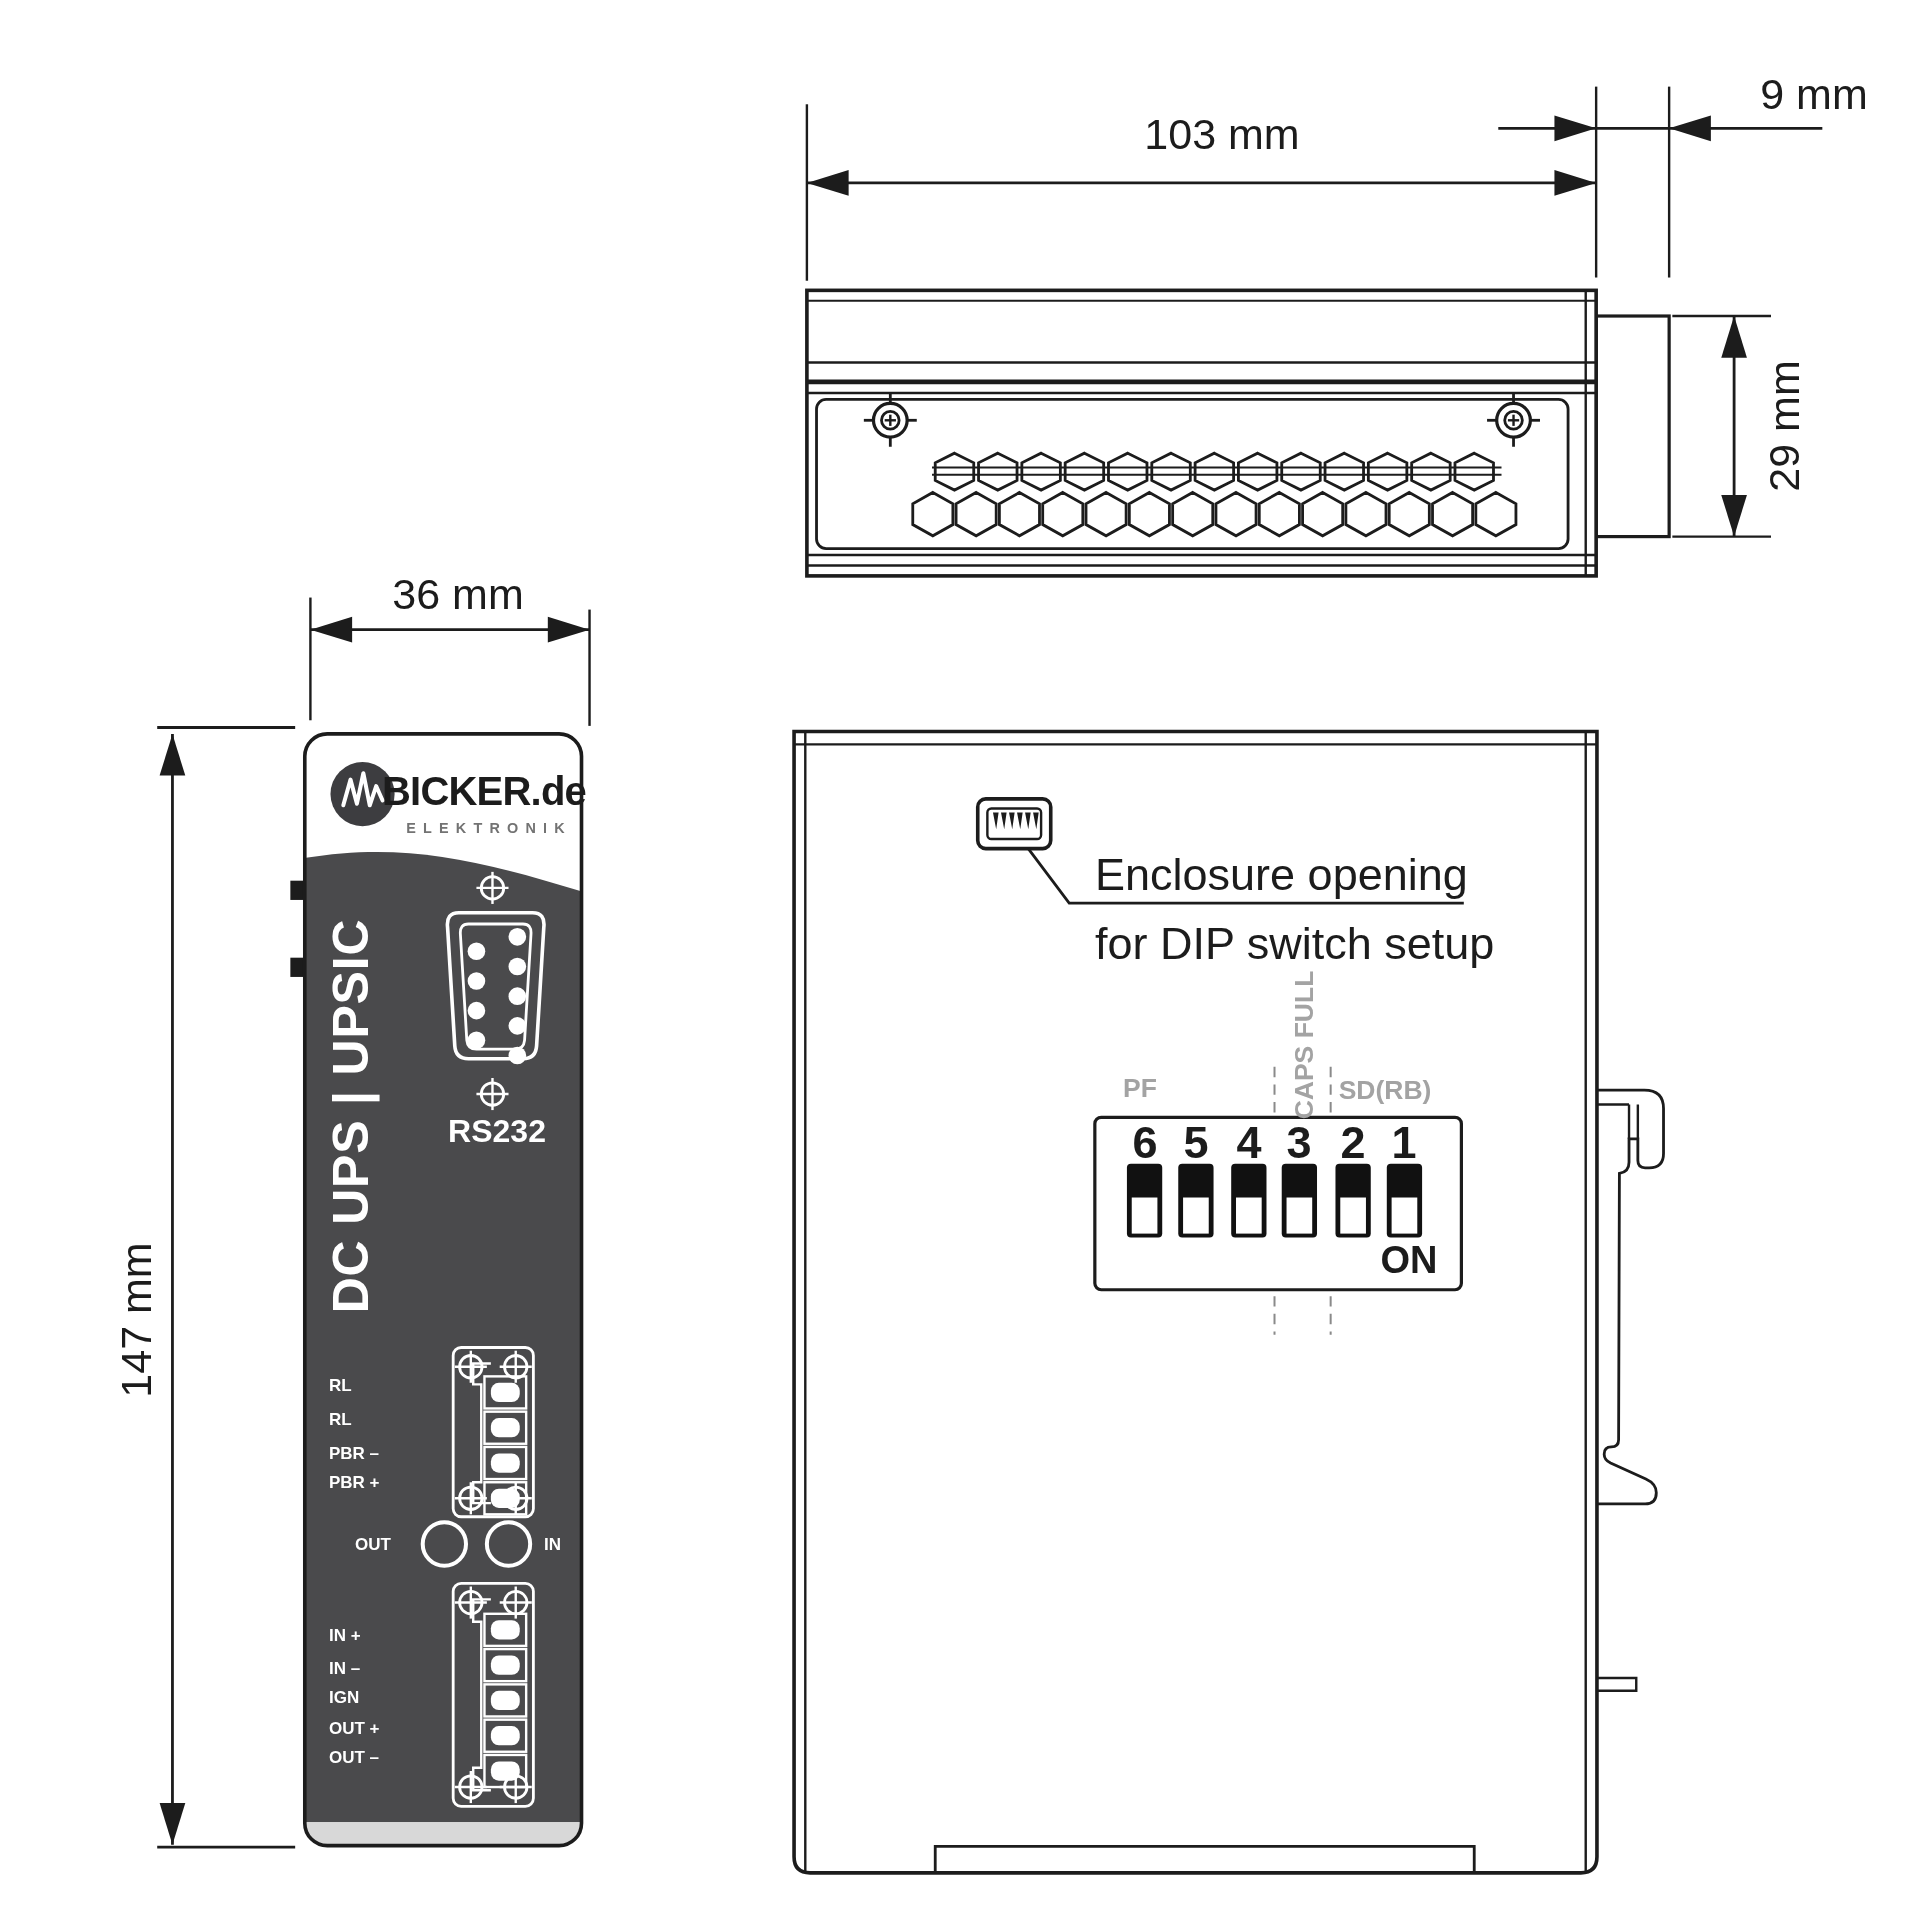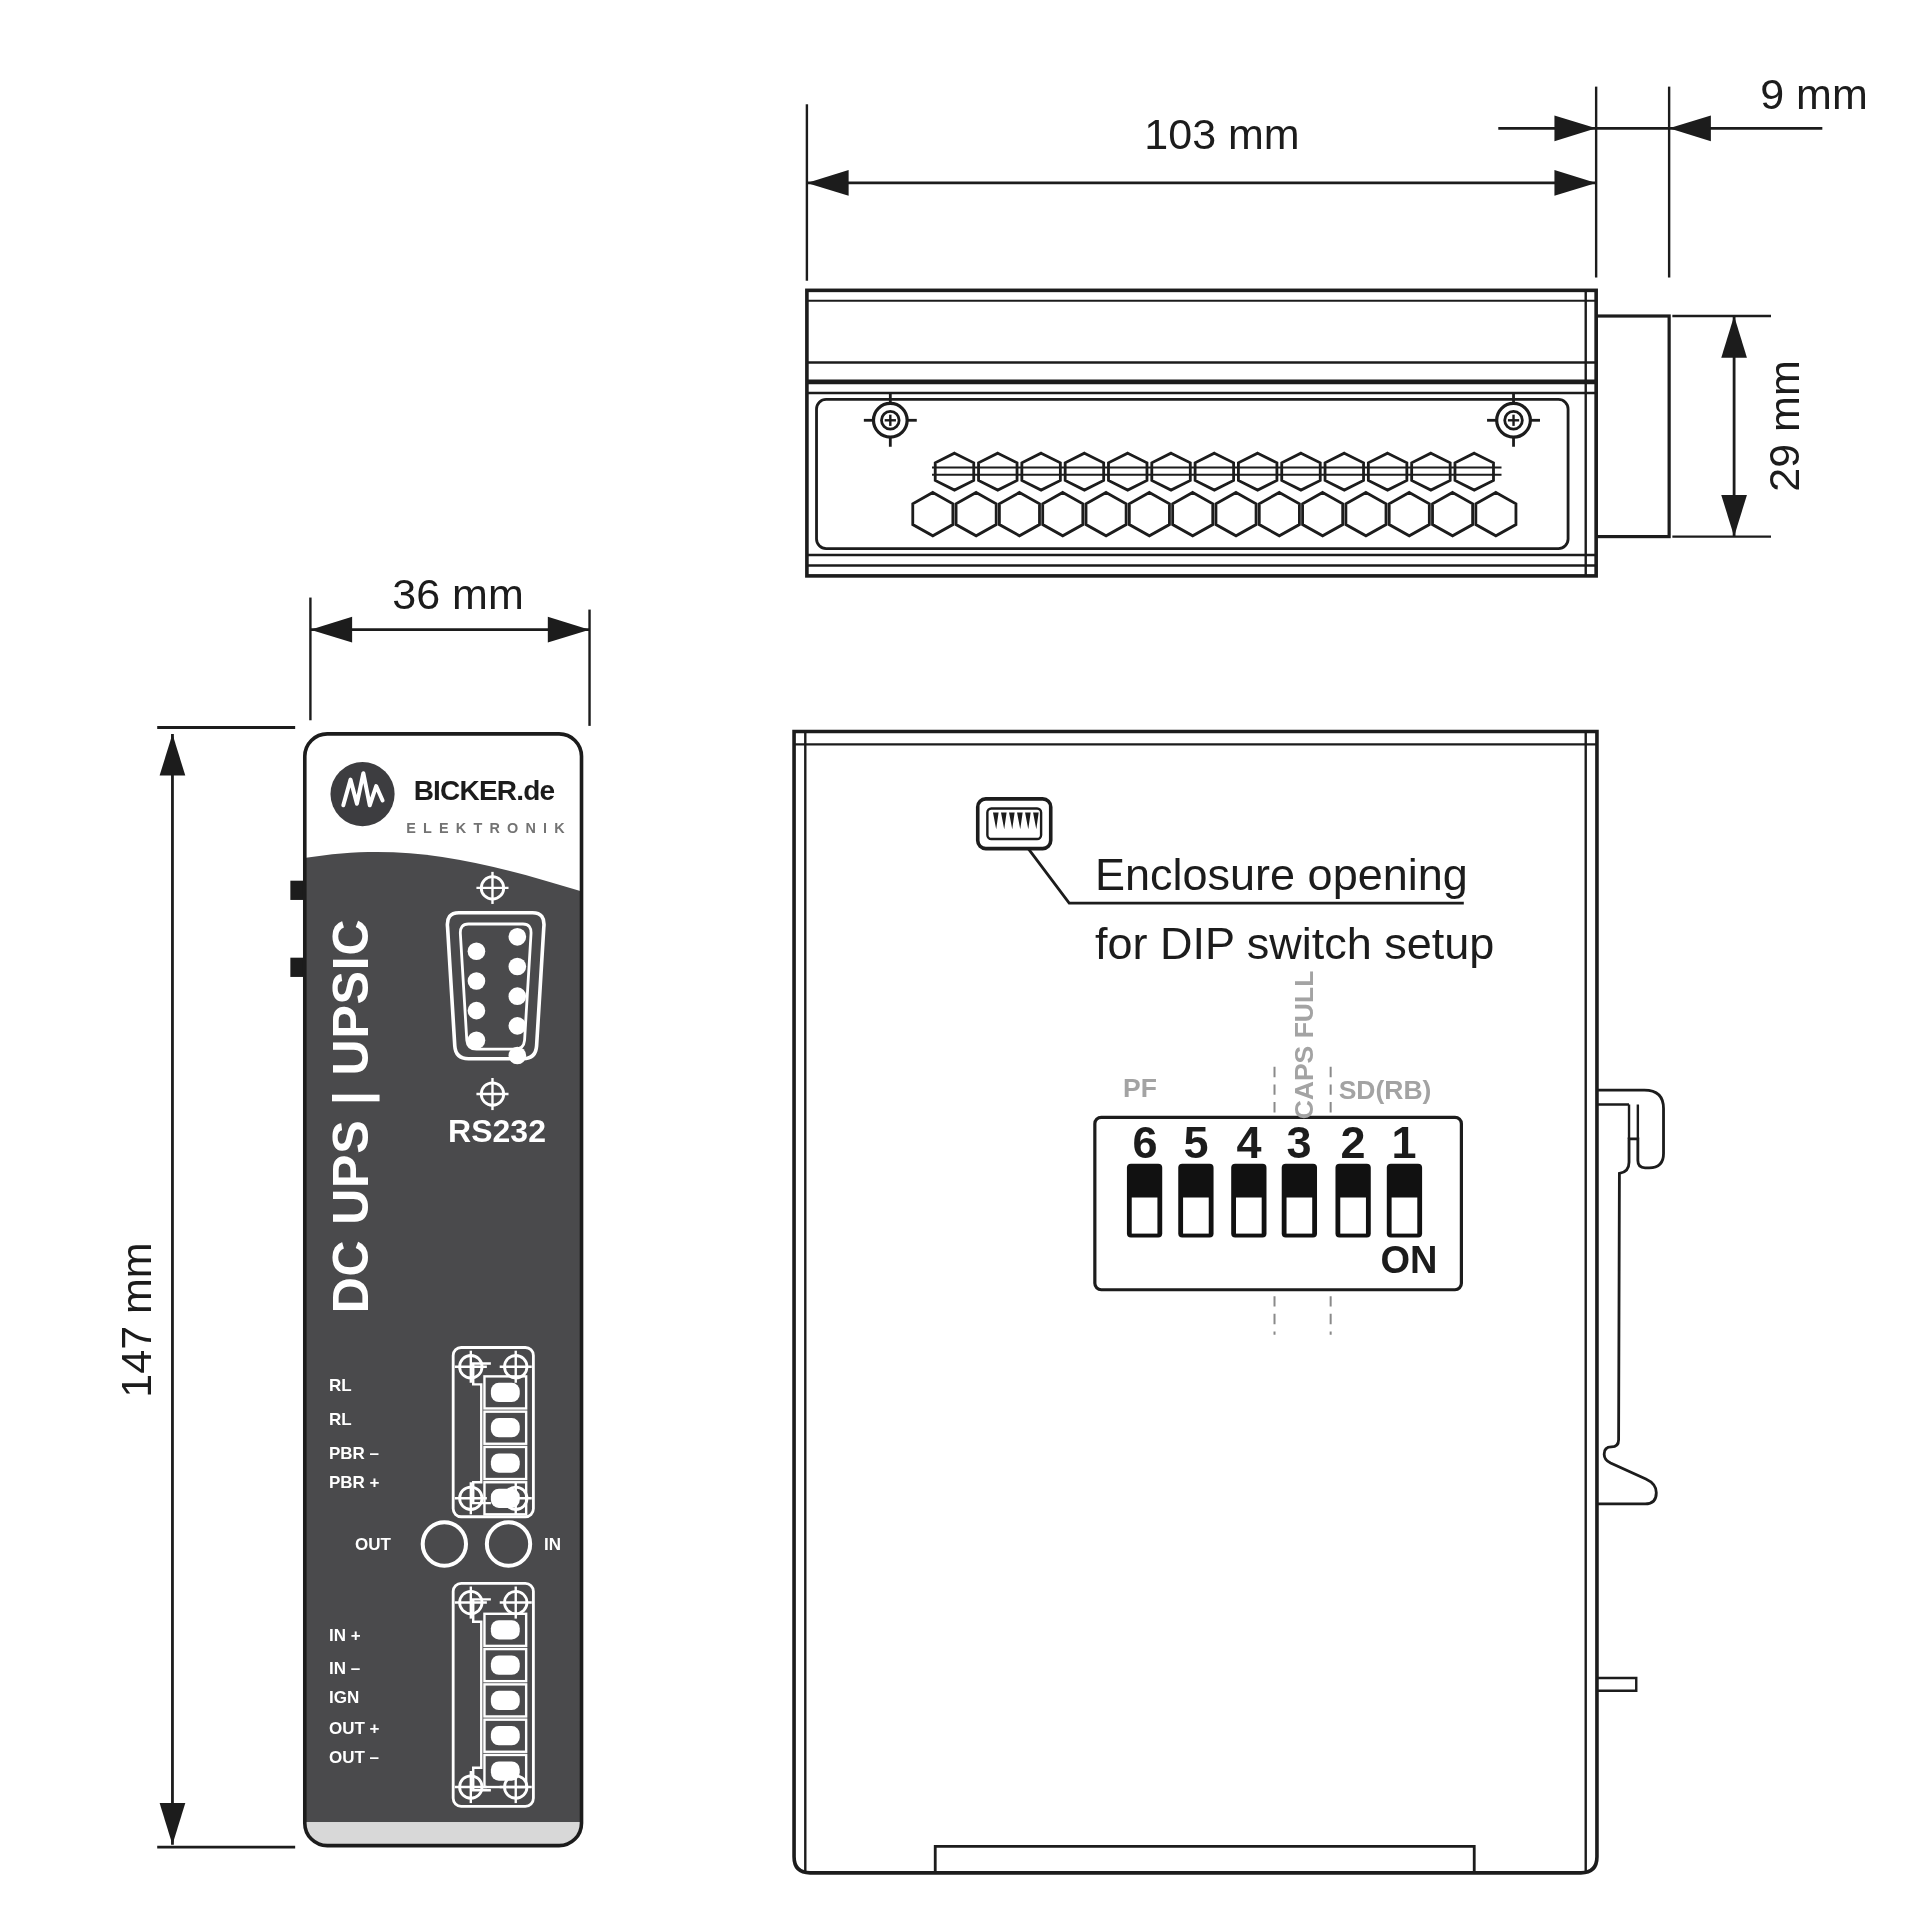--- a/index.html
+++ b/index.html
@@ -4,21 +4,21 @@
 <style>
   html,body{margin:0;padding:0;background:#ffffff;}
   #stage{position:relative;width:1897px;height:1925px;background:#ffffff;overflow:hidden;}
   svg{position:absolute;left:0;top:0;}
   .t{position:absolute;font-family:"Liberation Sans",sans-serif;color:#1c1c1c;white-space:nowrap;line-height:1;}
   .c{transform:translate(-50%,-50%);}
   .rot{transform:translate(-50%,-50%) rotate(-90deg);}
   .lv{transform:translateY(-50%);}
   .dim{font-size:43px;font-weight:400;}
   .callout{font-size:45px;}
-  .brand{font-size:28px;font-weight:700;letter-spacing:-0.8px;}
+  .brand{font-size:40px;font-weight:700;letter-spacing:-0.8px;}
   .brandsub{font-size:14.4px;font-weight:700;letter-spacing:7.2px;color:#737373;}
   .model{font-size:50px;font-weight:700;color:#ffffff;letter-spacing:0.8px;}
   .wlbl{color:#ffffff;font-weight:700;font-size:17px;}
   .rs{color:#ffffff;font-weight:700;font-size:32px;}
   .muted{color:#a3a3a3;font-weight:600;font-size:26.5px;}
   .dipnum{font-size:45px;font-weight:700;}
   .on{font-size:38px;font-weight:700;}
 </style>
 </head>
 <body>

